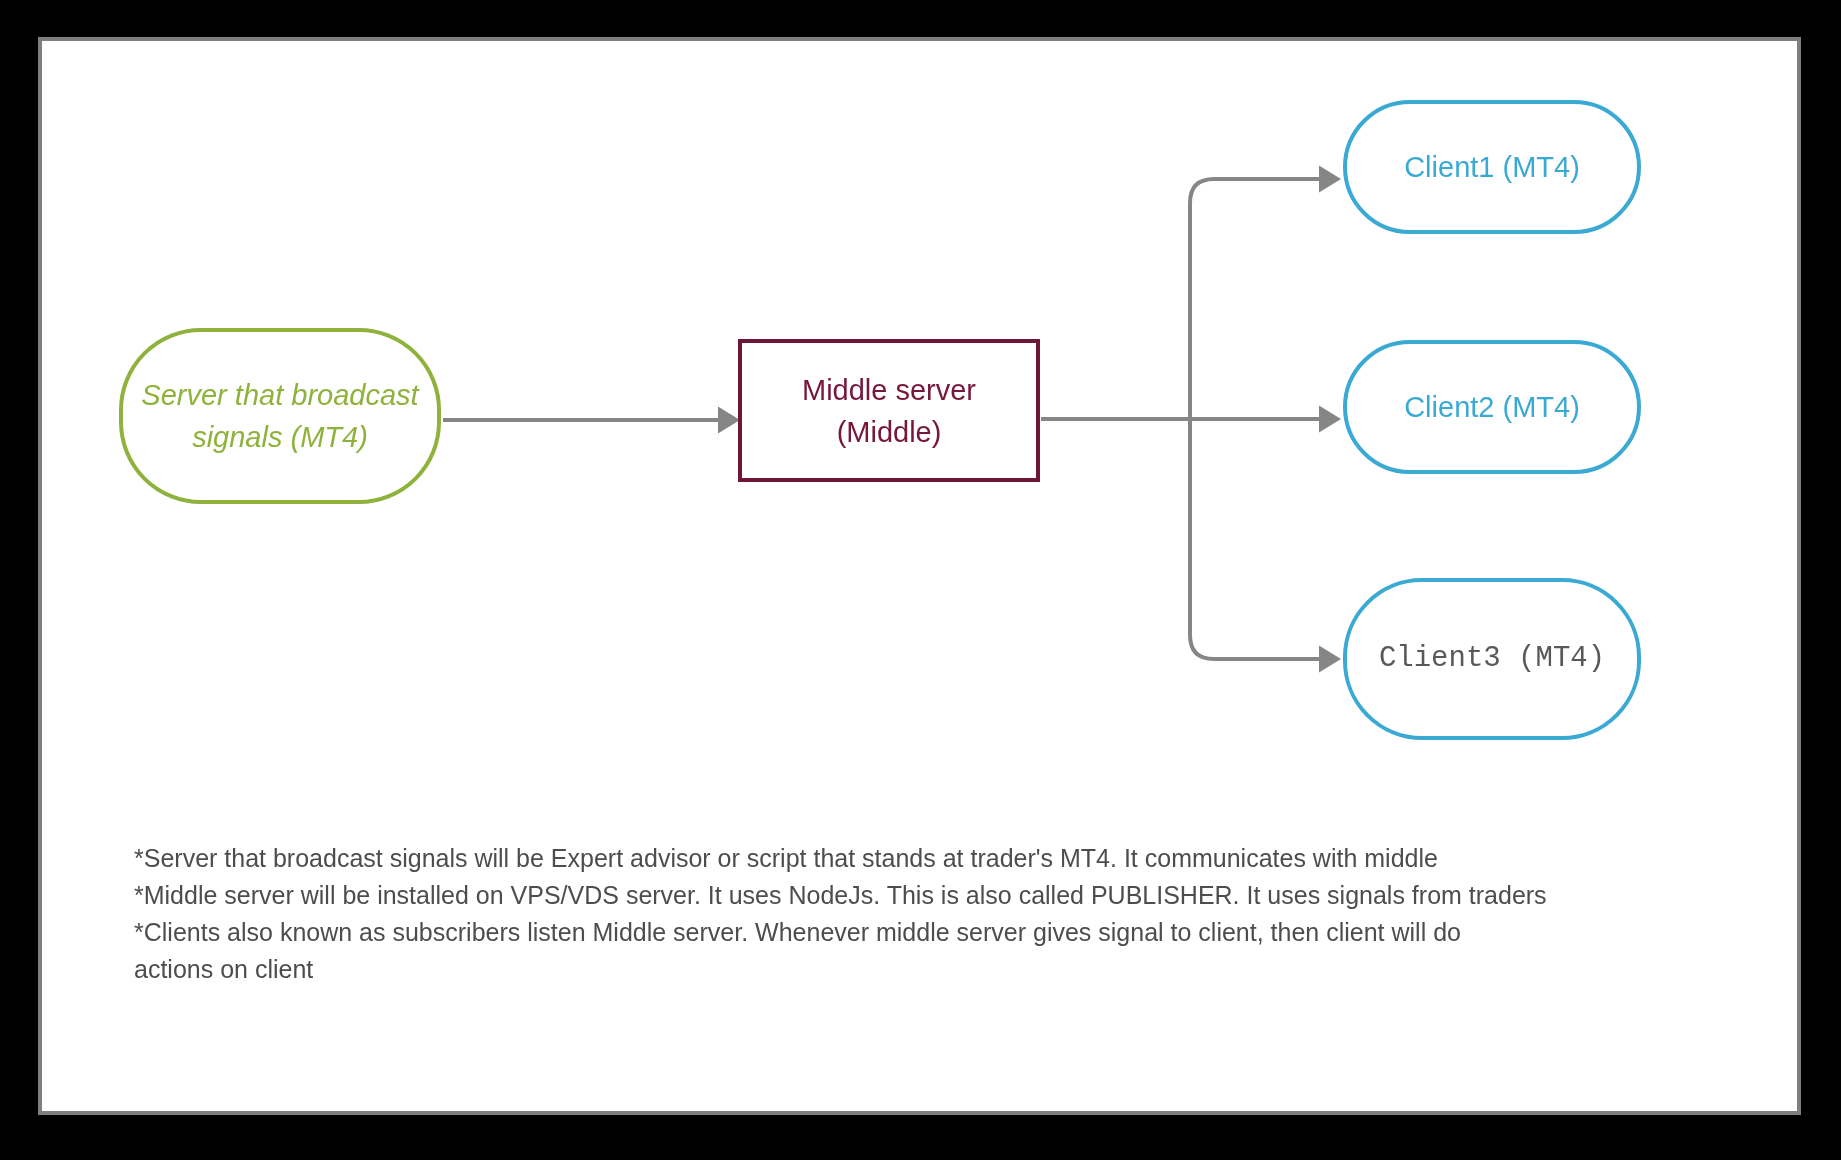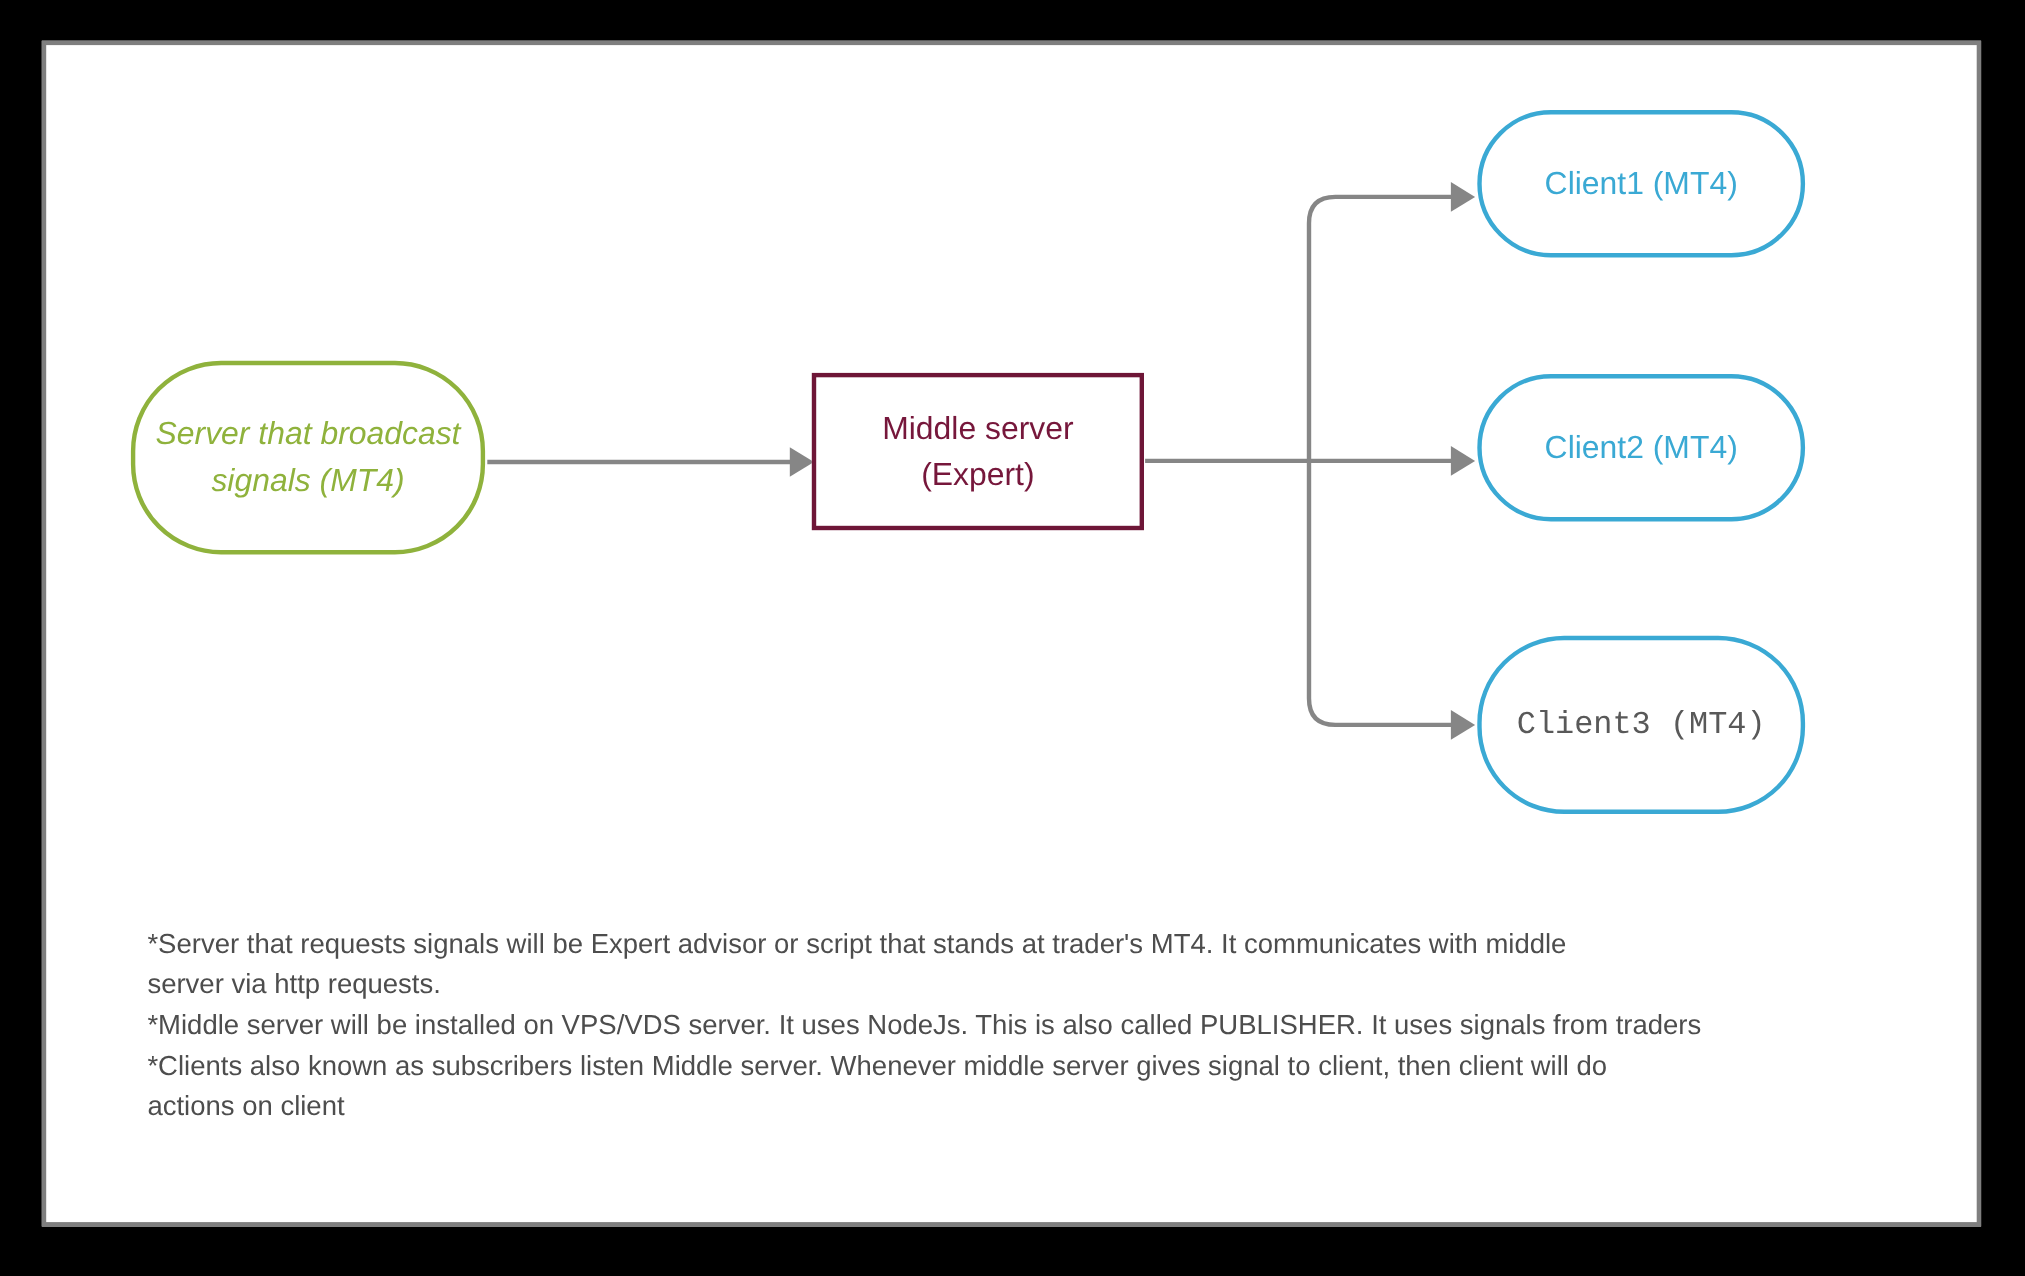--- a/index.html
+++ b/index.html
@@ -117,37 +117,36 @@
       <polygon points="1319,645.5 1341,659 1319,672.5"></polygon>
     </svg>
 
     <div class="node pill-green">
       <div>Server that broadcast</div>
       <div>signals (MT4)</div>
     </div>
 
     <div class="node rect-maroon">
       <div>Middle server</div>
-      <div>(Expert)</div>
+      <div>(Middle)</div>
     </div>
 
     <div class="node pill-blue client1">
       <div>Client1 (MT4)</div>
     </div>
 
     <div class="node pill-blue client2">
       <div>Client2 (MT4)</div>
     </div>
 
     <div class="node pill-blue client3">
       <div>Client3 (MT4)</div>
     </div>
 
     <div class="notes">
-      <div>*Server that requests signals will be Expert advisor or script that stands at trader's MT4. It communicates with middle</div>
-      <div>server via http requests.</div>
+      <div>*Server that broadcast signals will be Expert advisor or script that stands at trader's MT4. It communicates with middle</div>
       <div>*Middle server will be installed on VPS/VDS server. It uses NodeJs. This is also called PUBLISHER. It uses signals from traders</div>
       <div>*Clients also known as subscribers listen Middle server. Whenever middle server gives signal to client, then client will do</div>
       <div>actions on client</div>
     </div>
 
   </div>
 </div>
 
 </body></html>

